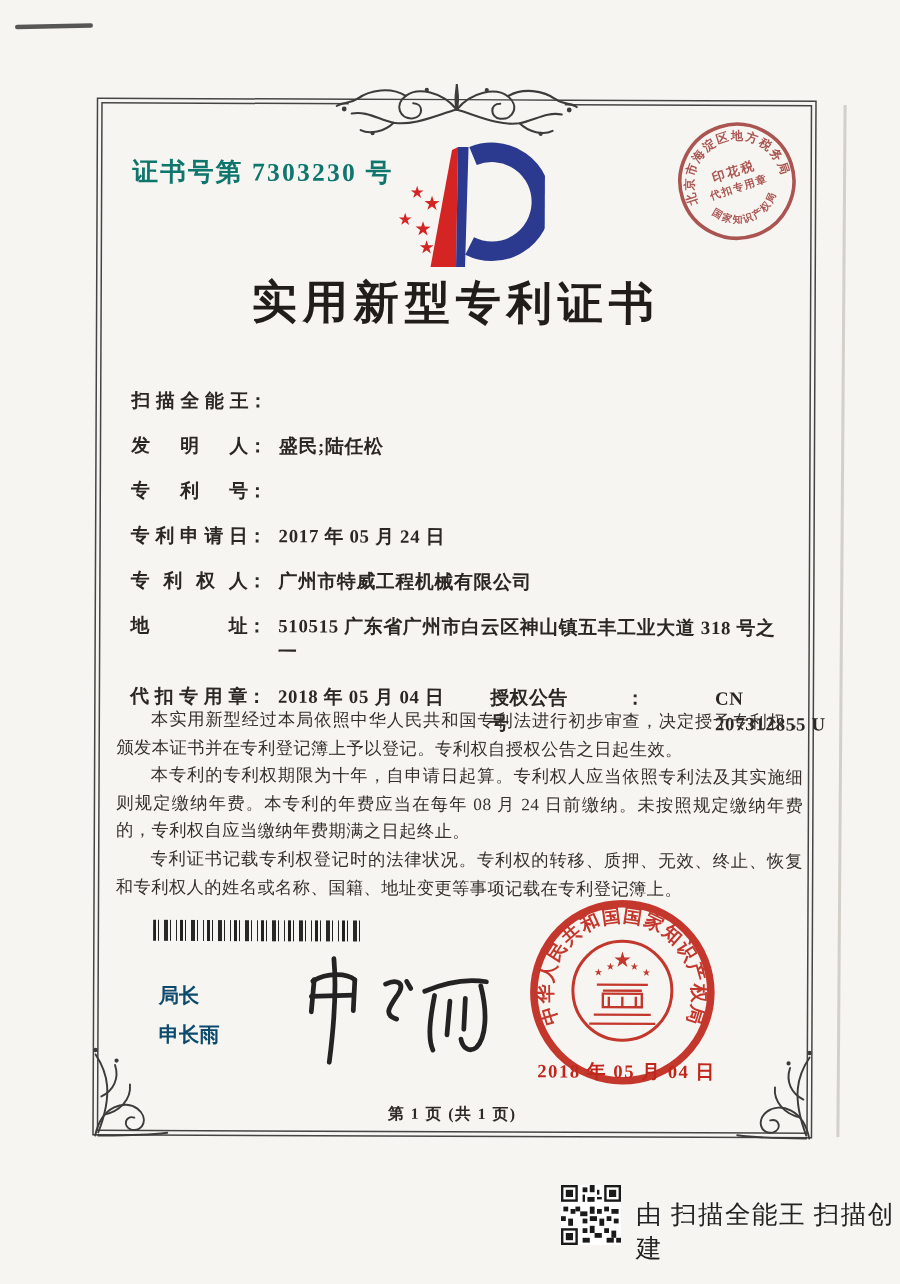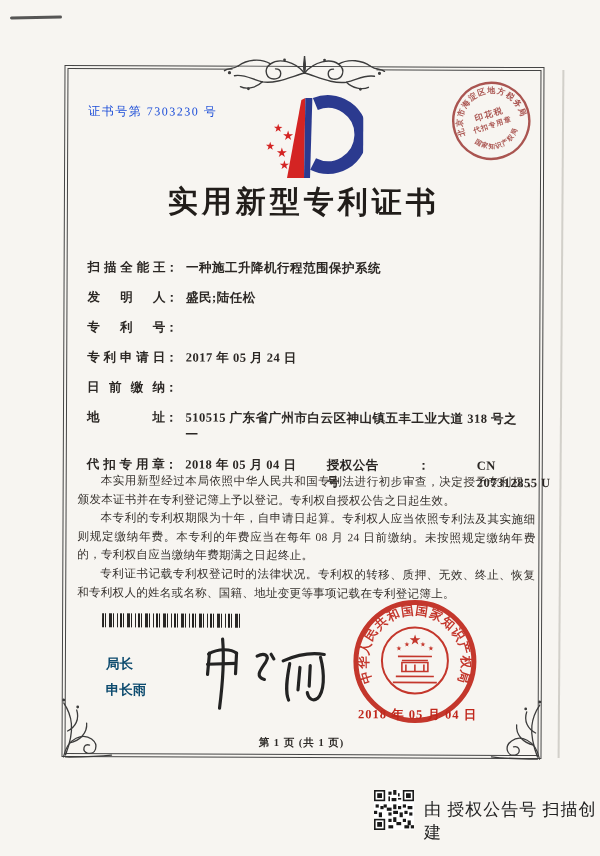--- a/index.html
+++ b/index.html
@@ -19,21 +19,21 @@
     border:4px double #454545;
     transform:rotate(.25deg);
     background:transparent;
   }
 
   .ornament-top { position:absolute; top:-24px; left:50%; transform:translateX(-50%); }
   .corner-flourish { position:absolute; bottom:-8px; }
   .corner-flourish.left { left:-6px; }
   .corner-flourish.right { right:-6px; transform:scaleX(-1); }
 
-  .cert-no { position:absolute; left:20px; top:34px; font-size:12px; font-weight:normal; letter-spacing:1.5px; color:#1d4ed8; }
+  .cert-no { position:absolute; left:20px; top:34px; font-size:17px; font-weight:bold; letter-spacing:1.5px; color:#0f766e; }
 
   .logo { position:absolute; left:50%; top:22px; transform:translateX(-50%); }
 
   .tax-seal { position:absolute; left:381px; top:8px; width:84px; height:84px; transform:rotate(-18deg); opacity:.88; }
 
   .title { position:absolute; top:112px; width:100%; text-align:center; font-size:30px; font-weight:bold; letter-spacing:4px; color:#211d1a; }
 
   .fields { position:absolute; left:20px; top:190px; width:448px; font-size:12.5px; font-weight:bold; color:#2b2724; }
   .frow { display:flex; line-height:17px; margin-bottom:13px; }
   .flabel { display:inline-block; width:78px; text-align:justify; text-align-last:justify; flex:0 0 78px; }
@@ -149,39 +149,39 @@
     <text x="42" y="38" font-size="8.5" fill="#a0403c" text-anchor="middle" font-weight="bold" letter-spacing="1.5">印花税</text>
     <text x="42" y="48.5" font-size="7" fill="#a0403c" text-anchor="middle" font-weight="bold" letter-spacing="1">代扣专用章</text>
   </svg>
 
   <div class="title">实用新型专利证书</div>
 
   <div class="fields">
     <div class="frow">
       <span class="flabel">扫描全能王</span>
         <span class="fcolon">：</span>
-      <span class="fvalue">一种施工升降机行程范围保护系统</span>
     </div>
     <div class="frow">
       <span class="flabel">发明人</span>
         <span class="fcolon">：</span>
       <span class="fvalue">盛民;陆任松</span>
     </div>
     <div class="frow">
       <span class="flabel">专利号</span>
         <span class="fcolon">：</span>
     </div>
     <div class="frow">
       <span class="flabel">专利申请日</span>
         <span class="fcolon">：</span>
       <span class="fvalue">2017 年 05 月 24 日</span>
     </div>
     <div class="frow">
-      <span class="flabel">日前缴纳</span>
-        <span class="fcolon">：</span>
+      <span class="flabel">专利权人</span>
+        <span class="fcolon">：</span>
+      <span class="fvalue">广州市特威工程机械有限公司</span>
     </div>
     <div class="frow">
       <span class="flabel">地址</span>
         <span class="fcolon">：</span>
       <span class="fvalue addr">510515 广东省广州市白云区神山镇五丰工业大道 318 号之一</span>
     </div>
     <div class="frow grant-row">
       <span class="flabel">代扣专用章</span>
         <span class="fcolon">：</span>
       <span class="fvalue">2018 年 05 月 04 日</span>
@@ -292,14 +292,14 @@
       <rect x="9" y="18" width="2" height="2"></rect>
         <rect x="12" y="17" width="2" height="3"></rect>
         <rect x="14" y="20" width="3" height="2"></rect>
       <rect x="9" y="22" width="3" height="2"></rect>
         <rect x="18" y="18" width="2" height="2"></rect>
         <rect x="21" y="19" width="2" height="3"></rect>
       <rect x="19" y="22" width="3" height="2"></rect>
         <rect x="23" y="22" width="2" height="2"></rect>
     </g>
   </svg>
-  <div class="scanner-text">由 授权公告号 扫描创建</div>
+  <div class="scanner-text">由 扫描全能王 扫描创建</div>
 </div>
 
 </body></html>

